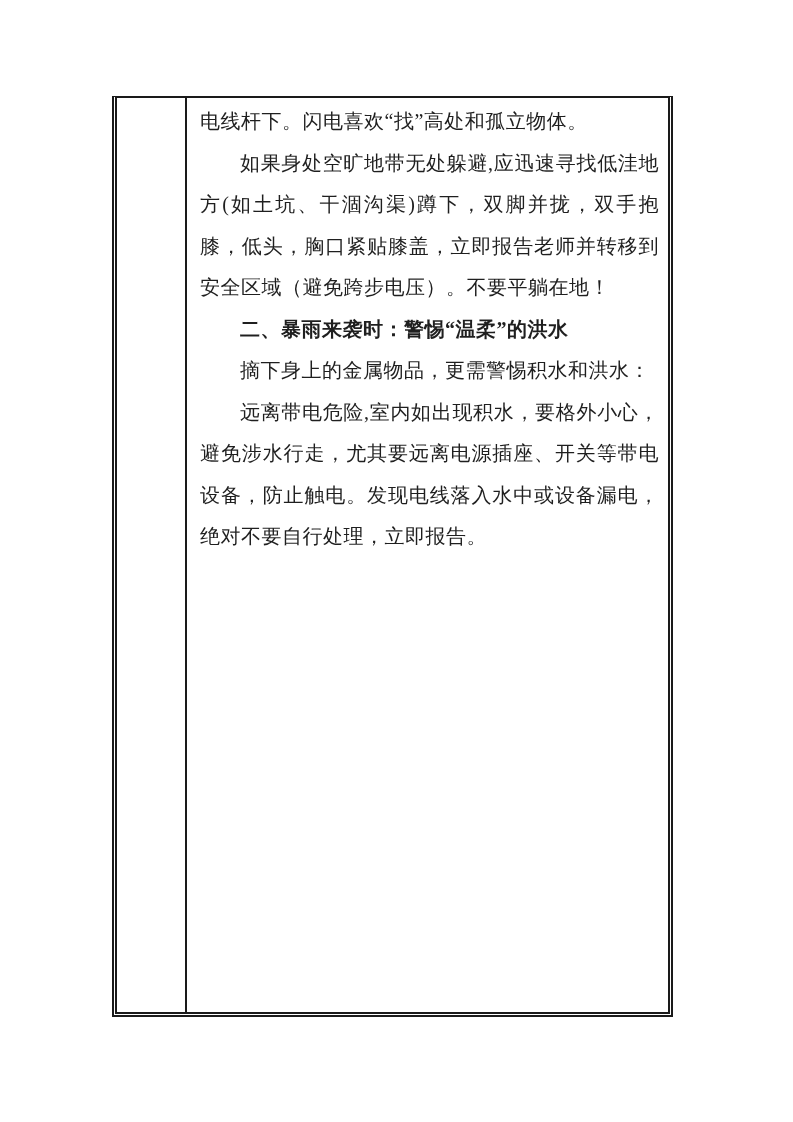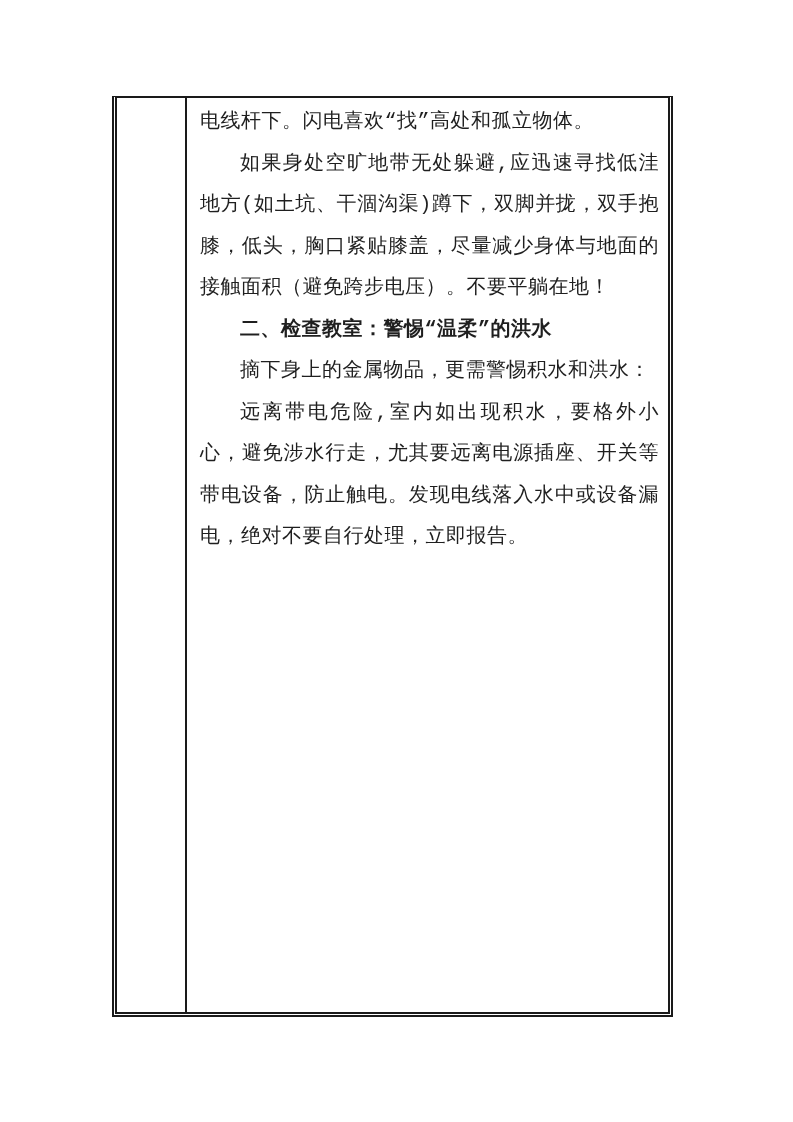--- a/index.html
+++ b/index.html
@@ -33,21 +33,20 @@
     flex: none;
     width: 70px;
     box-sizing: border-box;
     border-right: 2px solid #1a1a1a;
   }
   .cell-right {
     flex: 1;
     box-sizing: border-box;
     padding: 3px 9px 0 13px;
     overflow: hidden;
-    font-family: Liberation Mono, monospace;
   }
   .para {
     margin: 0;
     font-size: 20px;
     line-height: 41.5px;
     color: #1f1f1f;
     text-align: justify;
     text-justify: inter-character;
     letter-spacing: 0.5px;
   }
@@ -59,19 +58,19 @@
   }
 </style>
 </head>
 <body>
 
 <div class="page">
   <div class="doc-table">
     <div class="cell-left"></div>
     <div class="cell-right">
       <p class="para">电线杆下。闪电喜欢“找”高处和孤立物体。</p>
-      <p class="para indent">如果身处空旷地带无处躲避,应迅速寻找低洼地方(如土坑、干涸沟渠)蹲下，双脚并拢，双手抱膝，低头，胸口紧贴膝盖，尽量减少身体与地面的接触面积（避免跨步电压）。不要平躺在地！</p>
-      <p class="para indent heading">二、检查教室：警惕“温柔”的洪水</p>
+      <p class="para indent">如果身处空旷地带无处躲避,应迅速寻找低洼地方(如土坑、干涸沟渠)蹲下，双脚并拢，双手抱膝，低头，胸口紧贴膝盖，立即报告老师并转移到安全区域（避免跨步电压）。不要平躺在地！</p>
+      <p class="para indent heading">二、暴雨来袭时：警惕“温柔”的洪水</p>
       <p class="para indent">摘下身上的金属物品，更需警惕积水和洪水：</p>
       <p class="para indent">远离带电危险,室内如出现积水，要格外小心，避免涉水行走，尤其要远离电源插座、开关等带电设备，防止触电。发现电线落入水中或设备漏电，绝对不要自行处理，立即报告。</p>
     </div>
   </div>
 </div>
 
 </body></html>

